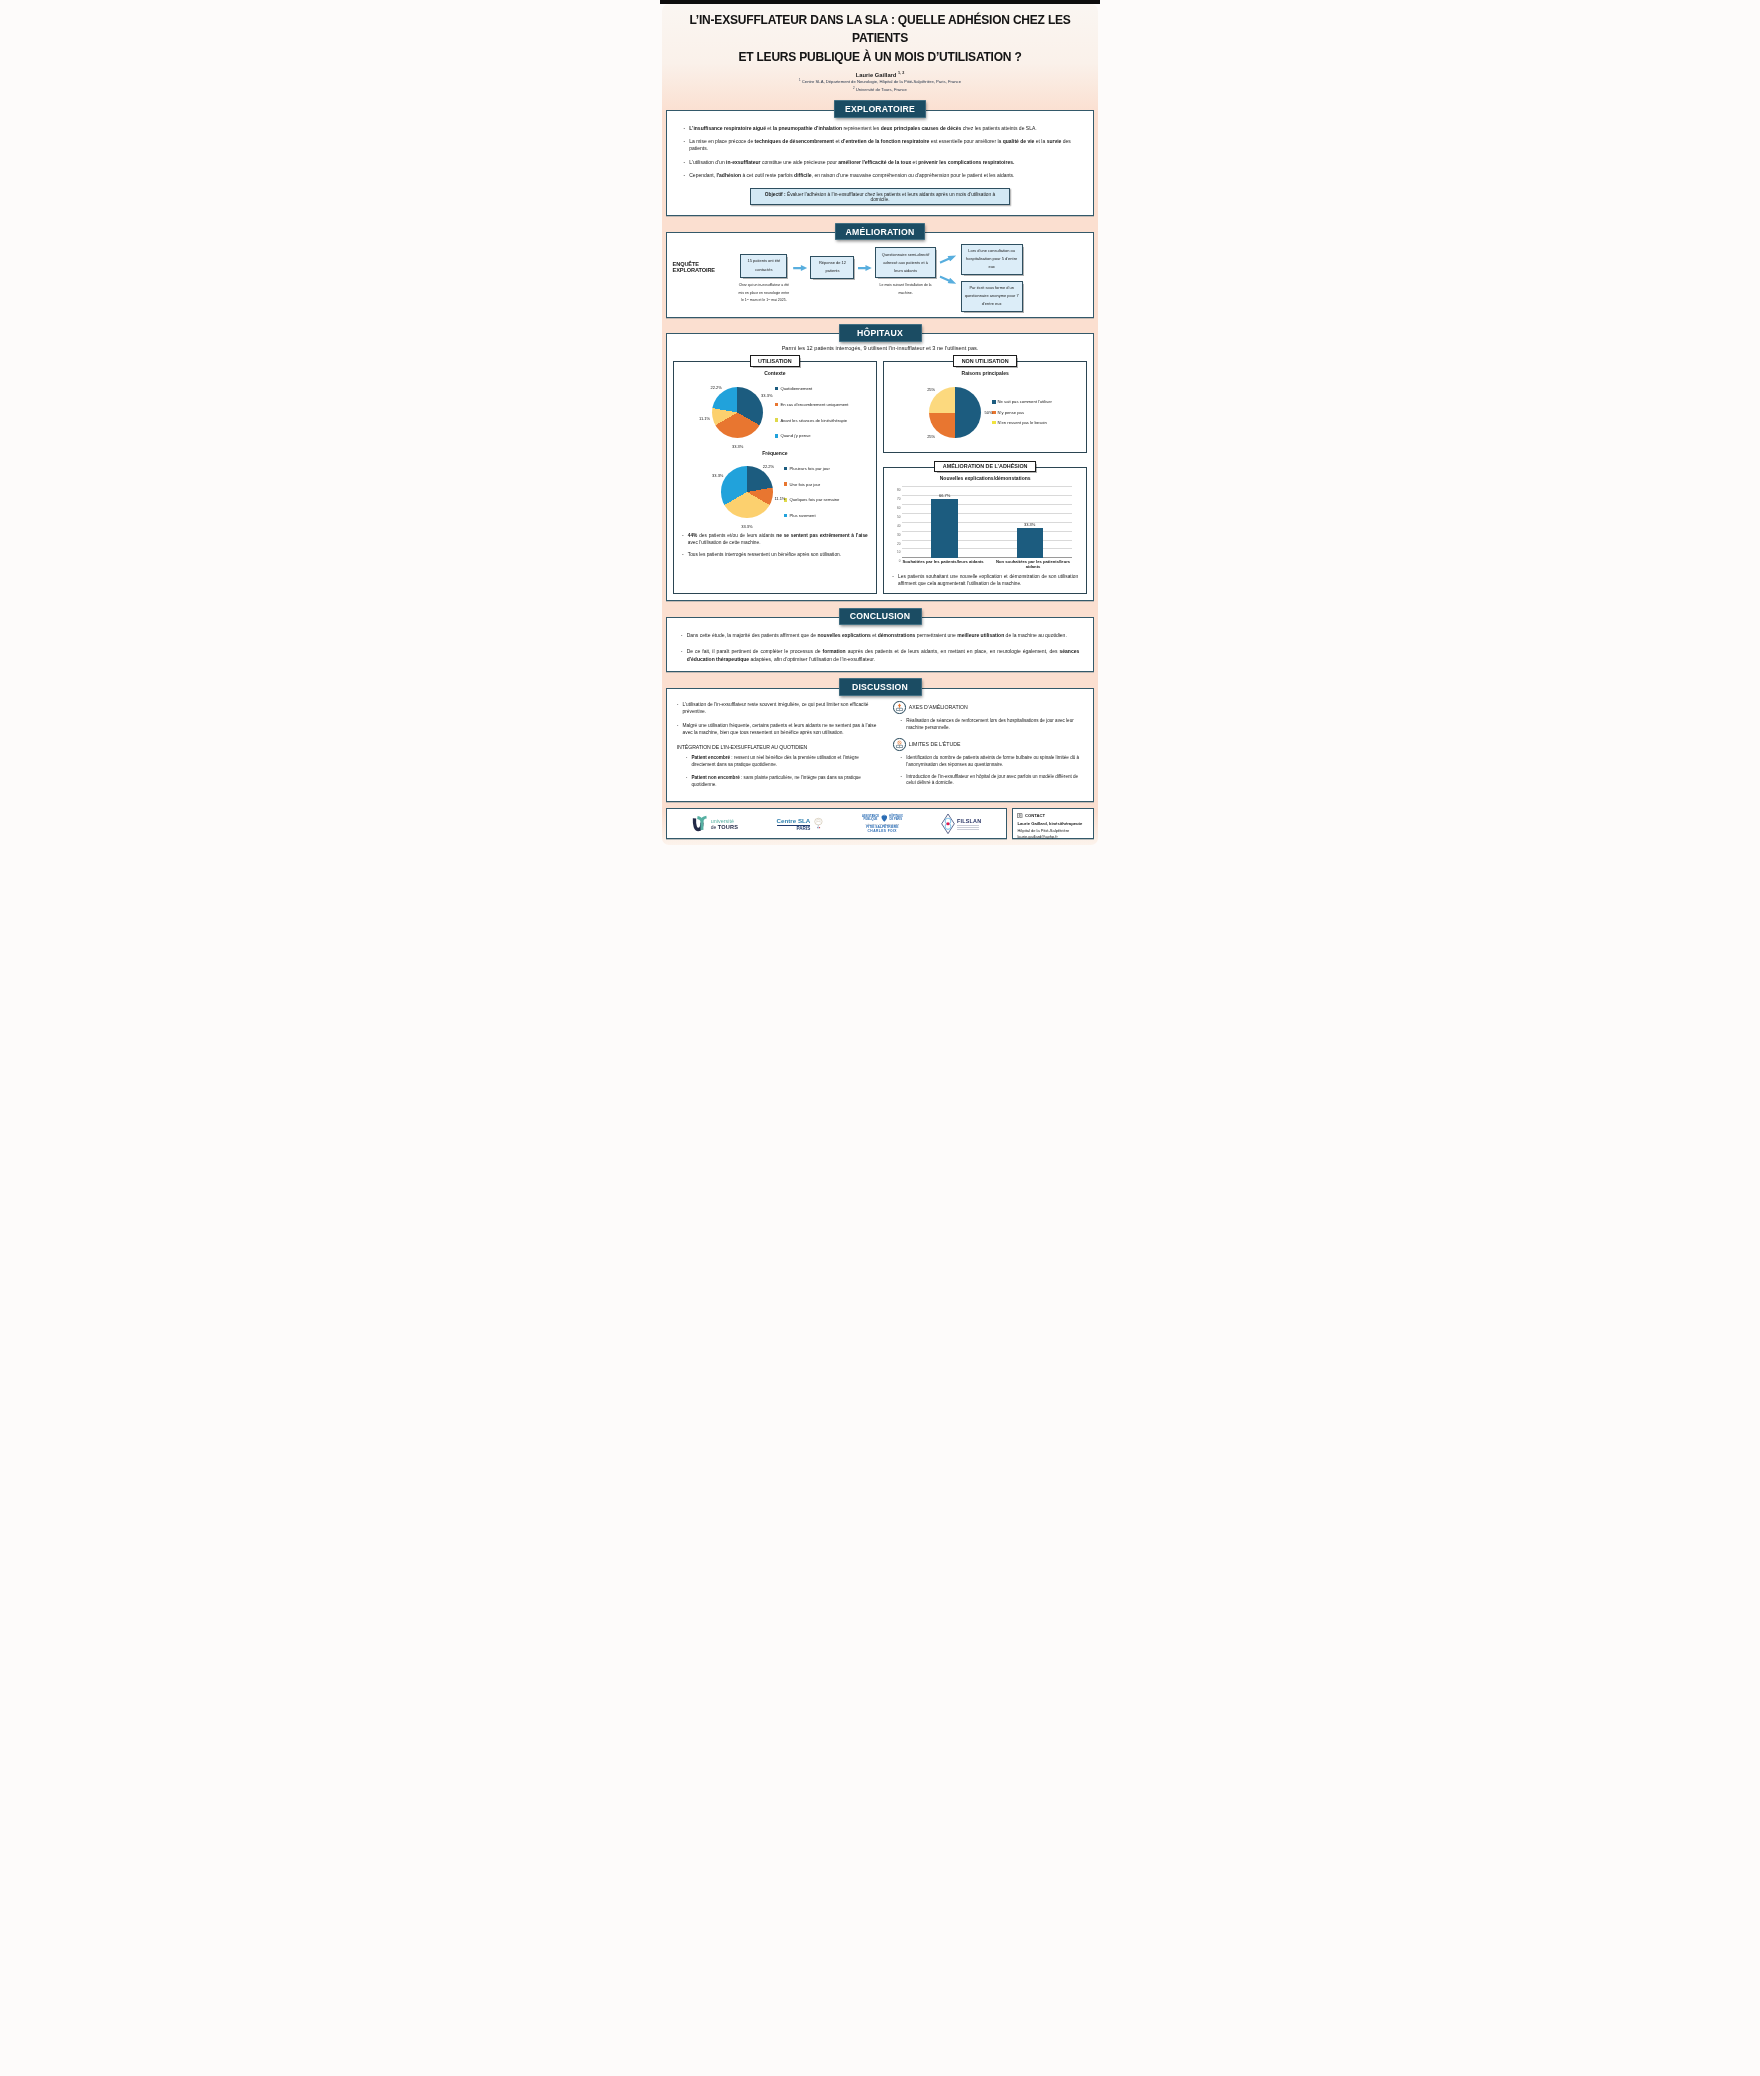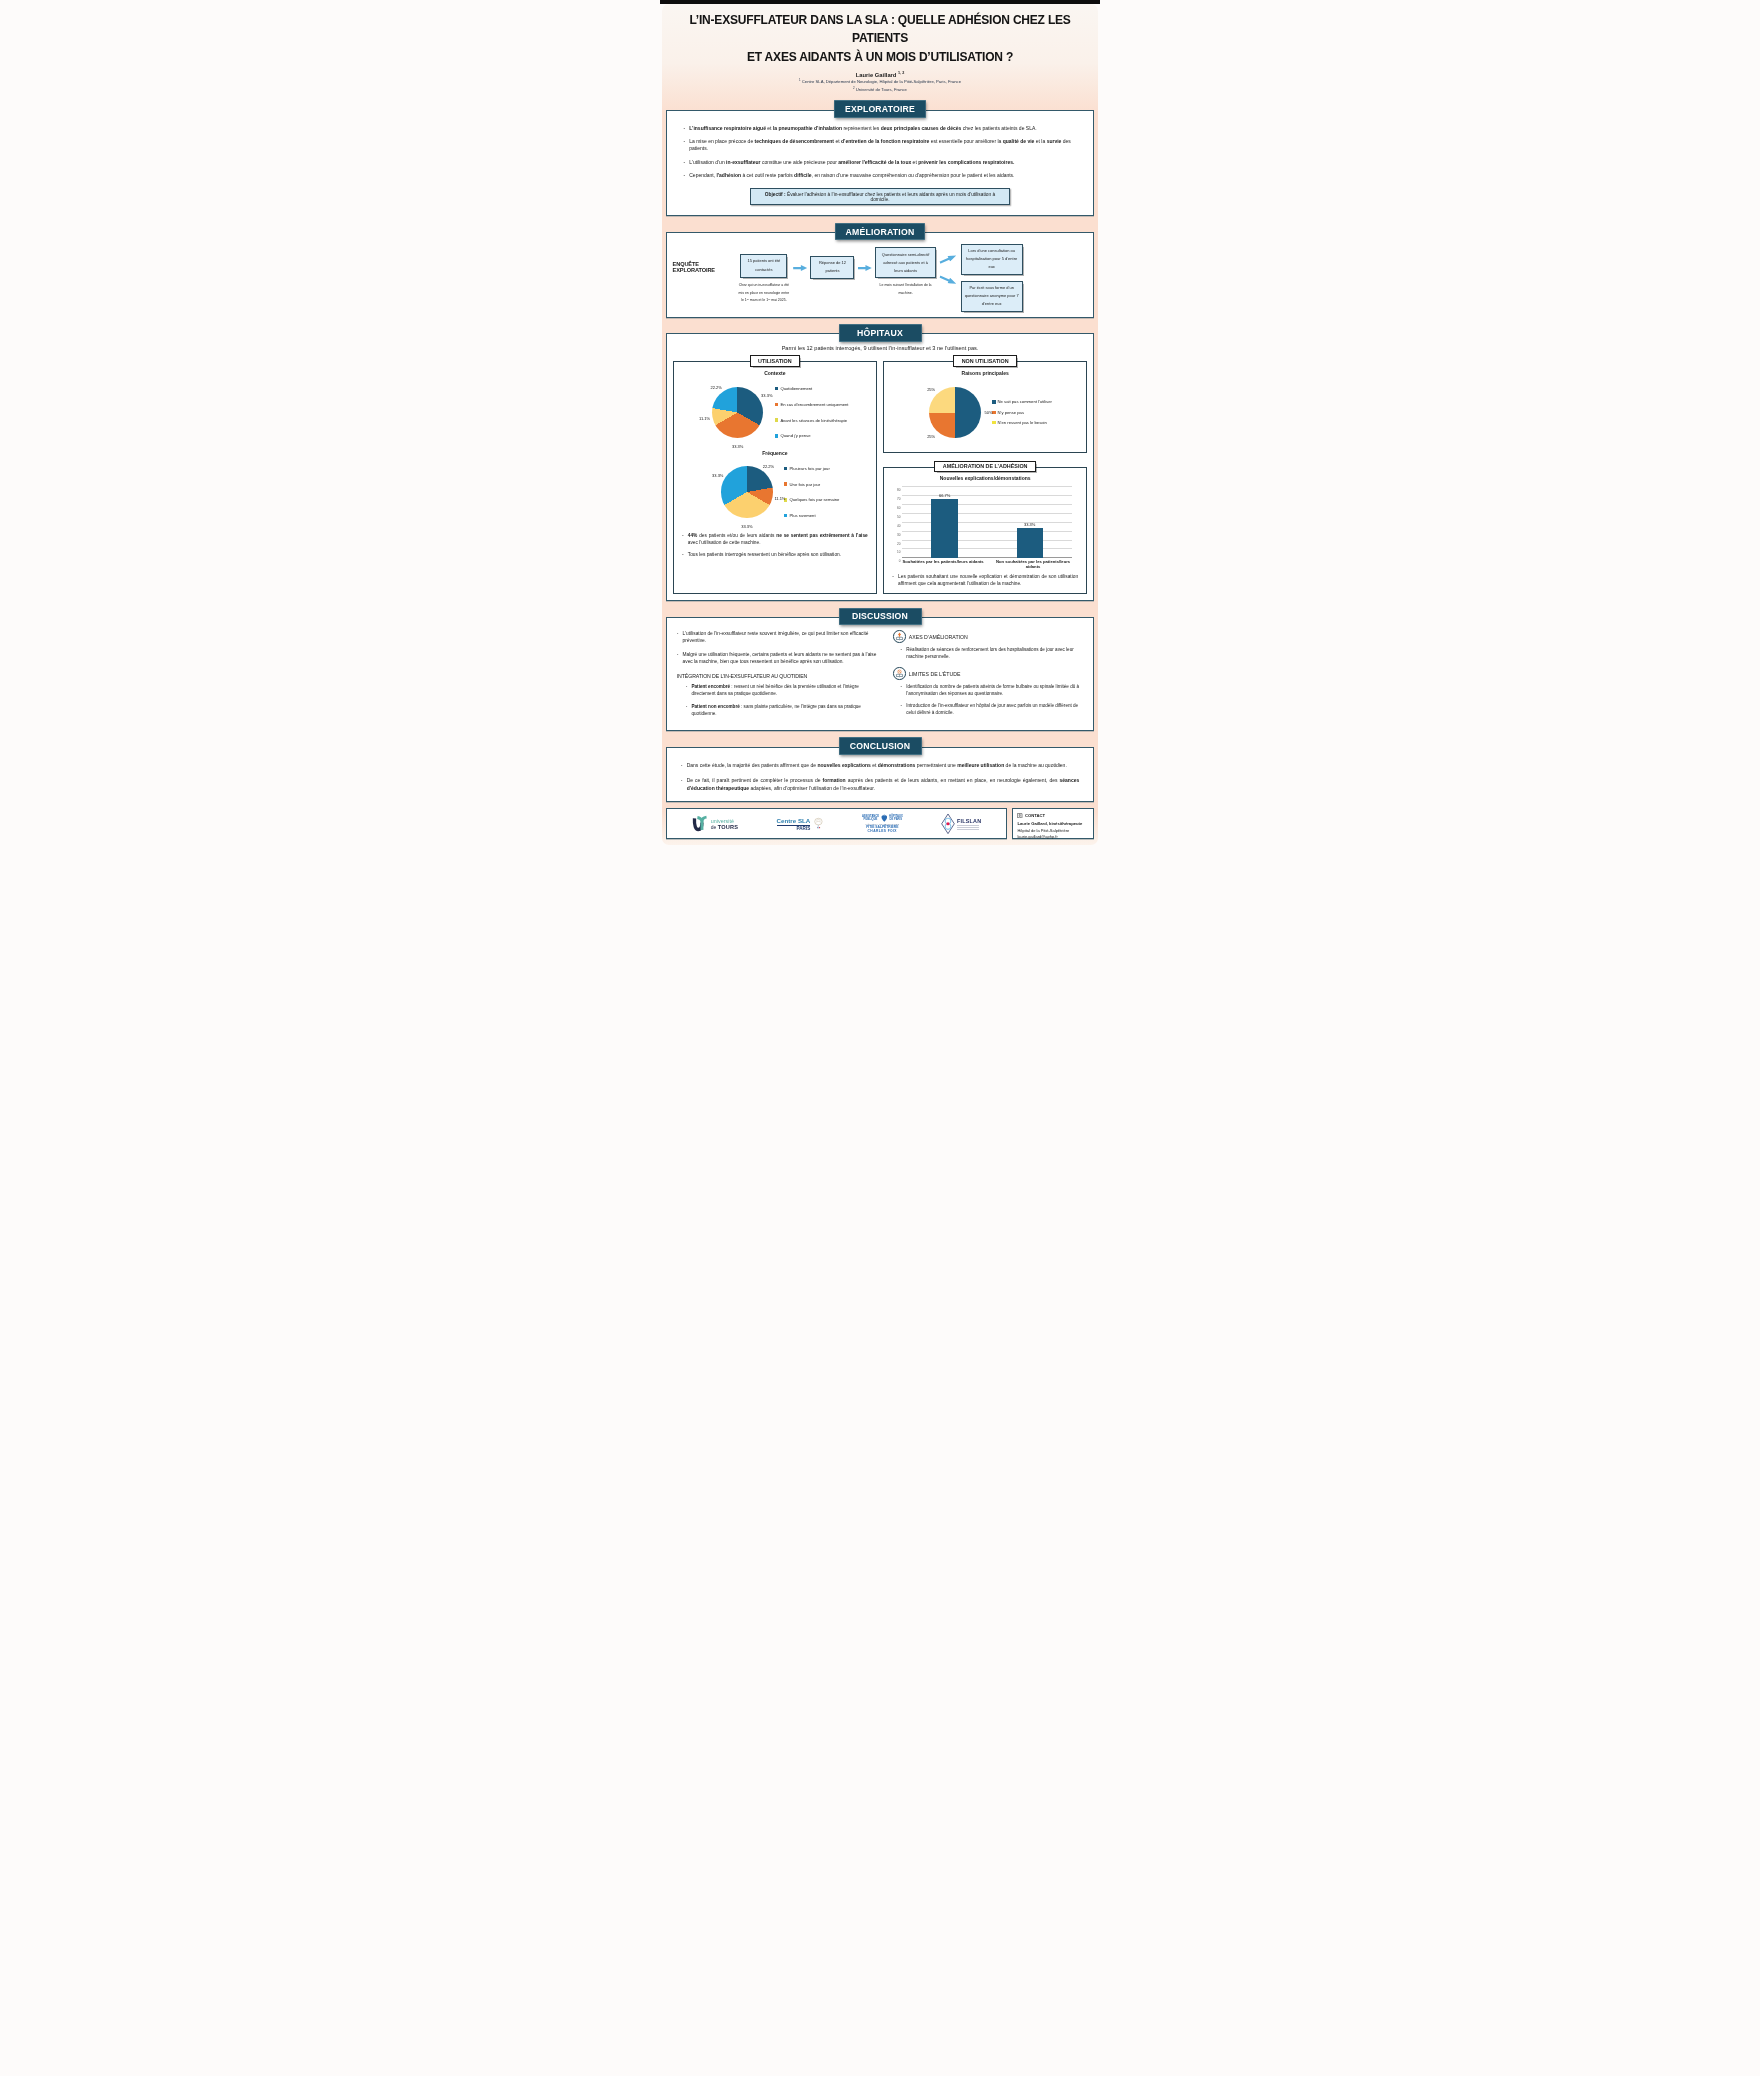--- a/index.html
+++ b/index.html
@@ -128,21 +128,21 @@
 </style>
 </head>
 <body>
 
 <div class="topbar"></div>
 
 <div class="peach">
 
   <div class="titleblock">
     <div class="title-line">L’IN-EXSUFFLATEUR DANS LA SLA : QUELLE ADHÉSION CHEZ LES PATIENTS</div>
-    <div class="title-line">ET AXES AIDANTS À UN MOIS D’UTILISATION ?</div>
+    <div class="title-line">ET LEURS PUBLIQUE À UN MOIS D’UTILISATION ?</div>
     <div class="author"><span>Laurie Gaillard</span> <sup>1, 2</sup></div>
     <div class="affil"><sup>1</sup><span> Centre SLA, Département de Neurologie, Hôpital de la Pitié-Salpêtrière, Paris, France</span></div>
     <div class="affil"><sup>2</sup><span> Université de Tours, France</span></div>
   </div>
 
   <div class="section">
     <div class="banner-wrap"><div class="banner">EXPLORATOIRE</div></div>
     <div class="panel intro-panel">
       <div class="bullets">
         <div class="bi">
@@ -347,20 +347,36 @@
                   <div><span>Les patients souhaitant une nouvelle explication et démonstration de son utilisation affirment que cela augmenterait l’utilisation de la machine.</span></div>
                 </div>
             </div>
           </div>
         </div>
       </div>
     </div>
   </div>
 
   <div class="section">
+    <div class="banner-wrap"><div class="banner">CONCLUSION</div></div>
+    <div class="panel conc-panel">
+      <div class="bullets">
+        <div class="bi">
+            <span class="dash">-</span>
+            <div><span>Dans cette étude, la majorité des patients affirment que de </span><span style="font-weight: 700;">nouvelles explications</span><span> et </span><span style="font-weight: 700;">démonstrations</span><span> permettraient une </span><span style="font-weight: 700;">meilleure utilisation</span><span> de la machine au quotidien.</span></div>
+          </div>
+        <div class="bi">
+            <span class="dash">-</span>
+            <div><span>De ce fait, il paraît pertinent de compléter le processus de </span><span style="font-weight: 700;">formation</span><span> auprès des patients et de leurs aidants, en mettant en place, en neurologie également, des </span><span style="font-weight: 700;">séances d’éducation thérapeutique</span><span> adaptées, afin d’optimiser l’utilisation de l’in-exsufflateur.</span></div>
+          </div>
+      </div>
+    </div>
+  </div>
+
+  <div class="section">
     <div class="banner-wrap"><div class="banner">DISCUSSION</div></div>
     <div class="panel disc-panel">
       <div class="disc-left">
         <div class="bullets">
           <div class="bi">
               <span class="dash">-</span>
               <div><span>L’utilisation de l’in-exsufflateur reste souvent irrégulière, ce qui peut limiter son efficacité préventive.</span></div>
             </div>
           <div class="bi">
               <span class="dash">-</span>
@@ -410,36 +426,20 @@
         <div class="bullets">
           <div class="bi">
               <span class="dash">-</span>
               <div><span>Identification du nombre de patients atteints de forme bulbaire ou spinale limitée dû à l’anonymisation des réponses au questionnaire.</span></div>
             </div>
           <div class="bi">
               <span class="dash">-</span>
               <div><span>Introduction de l’in-exsufflateur en hôpital de jour avec parfois un modèle différent de celui délivré à domicile.</span></div>
             </div>
         </div>
-      </div>
-    </div>
-  </div>
-
-  <div class="section">
-    <div class="banner-wrap"><div class="banner">CONCLUSION</div></div>
-    <div class="panel conc-panel">
-      <div class="bullets">
-        <div class="bi">
-            <span class="dash">-</span>
-            <div><span>Dans cette étude, la majorité des patients affirment que de </span><span style="font-weight: 700;">nouvelles explications</span><span> et </span><span style="font-weight: 700;">démonstrations</span><span> permettraient une </span><span style="font-weight: 700;">meilleure utilisation</span><span> de la machine au quotidien.</span></div>
-          </div>
-        <div class="bi">
-            <span class="dash">-</span>
-            <div><span>De ce fait, il paraît pertinent de compléter le processus de </span><span style="font-weight: 700;">formation</span><span> auprès des patients et de leurs aidants, en mettant en place, en neurologie également, des </span><span style="font-weight: 700;">séances d’éducation thérapeutique</span><span> adaptées, afin d’optimiser l’utilisation de l’in-exsufflateur.</span></div>
-          </div>
       </div>
     </div>
   </div>
 
   <div class="footer">
     <div class="logo-box">
       <div class="logo">
         <svg width="16.6" height="16.6" viewBox="0 0 40 40">
           <path d="M6 8 C5 26 9 35 15 35 C21 35 24 28 24 18" fill="none" stroke="#232a47" stroke-width="8"></path>
           <path d="M24 16 C24 10 27 6 35 5" fill="none" stroke="#56b0a2" stroke-width="7"></path>

